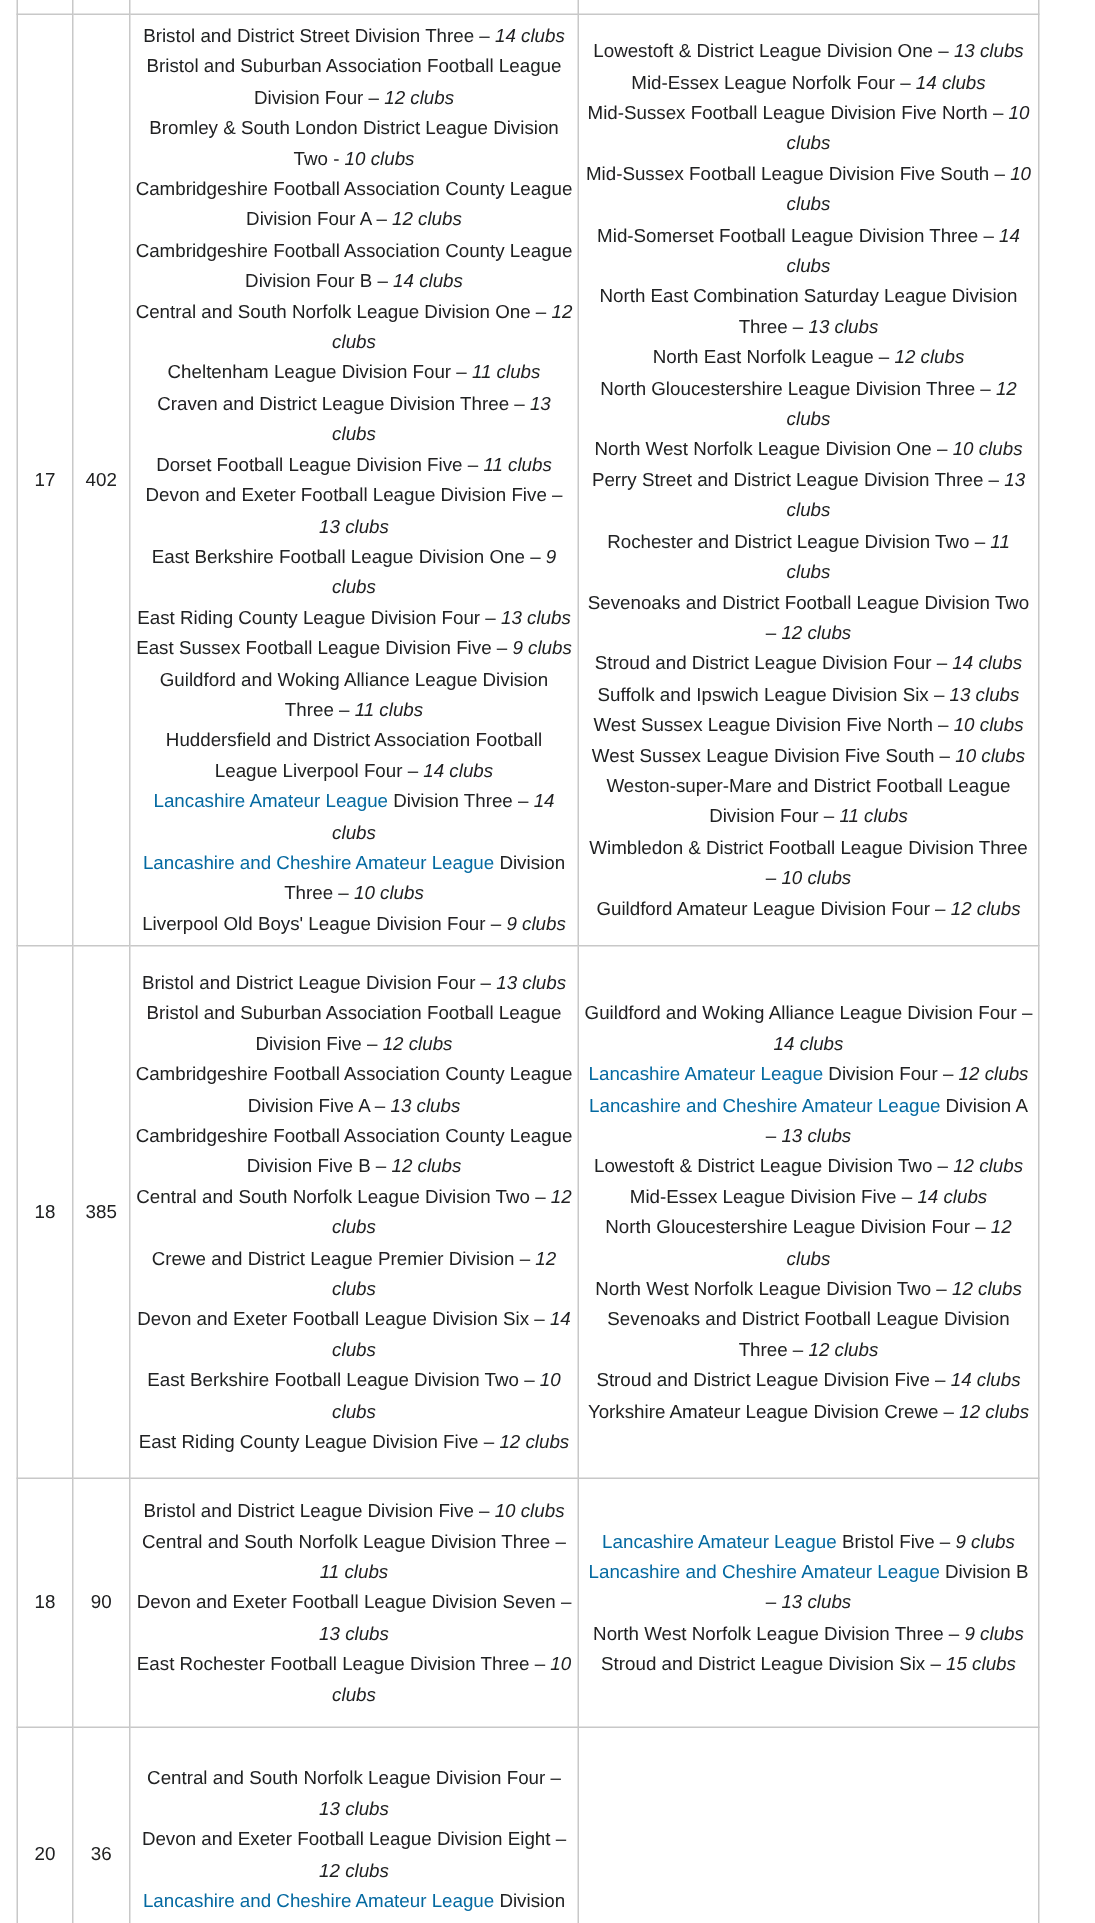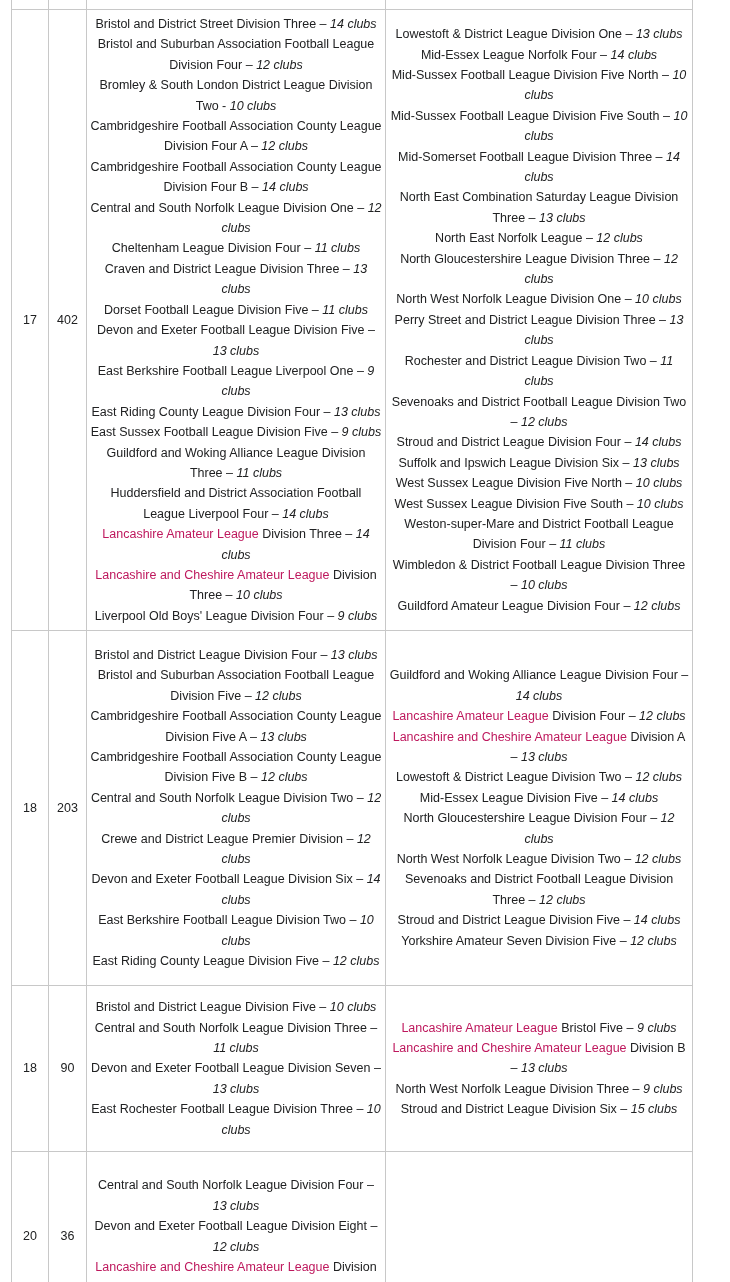--- a/index.html
+++ b/index.html
@@ -34,21 +34,21 @@
   }
   col.c-level { width: 37px; }
   col.c-total { width: 38px; }
   col.c-left  { width: 299px; }
   col.c-right { width: 307px; }
   tbody tr:nth-of-type(2) { height: 614px; }
   tbody tr:nth-of-type(3) { height: 355px; }
   tbody tr:nth-of-type(4) { height: 166px; }
   tbody tr:nth-of-type(5) { height: 170px; }
   .league a {
-    color: #be185d;
+    color: #0369a1;
     text-decoration: none;
     cursor: pointer;
   }
   .league i { font-style: italic; }
 </style>
 </head>
 <body>
 
 <table class="leagues">
   <colgroup>
@@ -71,21 +71,21 @@
           <div class="league"><span>Bristol and District Street Division Three – </span><i>14 clubs</i></div>
           <div class="league"><span>Bristol and Suburban Association Football League Division Four – </span><i>12 clubs</i></div>
           <div class="league"><span>Bromley &amp; South London District League Division Two - </span><i>10 clubs</i></div>
           <div class="league"><span>Cambridgeshire Football Association County League Division Four A – </span><i>12 clubs</i></div>
           <div class="league"><span>Cambridgeshire Football Association County League Division Four B – </span><i>14 clubs</i></div>
           <div class="league"><span>Central and South Norfolk League Division One – </span><i>12 clubs</i></div>
           <div class="league"><span>Cheltenham League Division Four – </span><i>11 clubs</i></div>
           <div class="league"><span>Craven and District League Division Three – </span><i>13 clubs</i></div>
           <div class="league"><span>Dorset Football League Division Five – </span><i>11 clubs</i></div>
           <div class="league"><span>Devon and Exeter Football League Division Five – </span><i>13 clubs</i></div>
-          <div class="league"><span>East Berkshire Football League Liverpool One – </span><i>9 clubs</i></div>
+          <div class="league"><span>East Berkshire Football League Division One – </span><i>9 clubs</i></div>
           <div class="league"><span>East Riding County League Division Four – </span><i>13 clubs</i></div>
           <div class="league"><span>East Sussex Football League Division Five – </span><i>9 clubs</i></div>
           <div class="league"><span>Guildford and Woking Alliance League Division Three – </span><i>11 clubs</i></div>
           <div class="league"><span>Huddersfield and District Association Football League Liverpool Four – </span><i>14 clubs</i></div>
           <div class="league"><a href="#">Lancashire Amateur League</a><span> Division Three – </span><i>14 clubs</i></div>
           <div class="league"><a href="#">Lancashire and Cheshire Amateur League</a><span> Division Three – </span><i>10 clubs</i></div>
           <div class="league"><span>Liverpool Old Boys' League Division Four – </span><i>9 clubs</i></div>
         </td>
         <td>
           <div class="league"><span>Lowestoft &amp; District League Division One – </span><i>13 clubs</i></div>
@@ -104,21 +104,21 @@
           <div class="league"><span>Suffolk and Ipswich League Division Six – </span><i>13 clubs</i></div>
           <div class="league"><span>West Sussex League Division Five North – </span><i>10 clubs</i></div>
           <div class="league"><span>West Sussex League Division Five South – </span><i>10 clubs</i></div>
           <div class="league"><span>Weston-super-Mare and District Football League Division Four – </span><i>11 clubs</i></div>
           <div class="league"><span>Wimbledon &amp; District Football League Division Three – </span><i>10 clubs</i></div>
           <div class="league"><span>Guildford Amateur League Division Four – </span><i>12 clubs</i></div>
         </td>
       </tr>
       <tr>
         <td>18</td>
-        <td>203</td>
+        <td>385</td>
         <td>
           <div class="league"><span>Bristol and District League Division Four – </span><i>13 clubs</i></div>
           <div class="league"><span>Bristol and Suburban Association Football League Division Five – </span><i>12 clubs</i></div>
           <div class="league"><span>Cambridgeshire Football Association County League Division Five A – </span><i>13 clubs</i></div>
           <div class="league"><span>Cambridgeshire Football Association County League Division Five B – </span><i>12 clubs</i></div>
           <div class="league"><span>Central and South Norfolk League Division Two – </span><i>12 clubs</i></div>
           <div class="league"><span>Crewe and District League Premier Division – </span><i>12 clubs</i></div>
           <div class="league"><span>Devon and Exeter Football League Division Six – </span><i>14 clubs</i></div>
           <div class="league"><span>East Berkshire Football League Division Two – </span><i>10 clubs</i></div>
           <div class="league"><span>East Riding County League Division Five – </span><i>12 clubs</i></div>
@@ -126,21 +126,21 @@
         <td>
           <div class="league"><span>Guildford and Woking Alliance League Division Four – </span><i>14 clubs</i></div>
           <div class="league"><a href="#">Lancashire Amateur League</a><span> Division Four – </span><i>12 clubs</i></div>
           <div class="league"><a href="#">Lancashire and Cheshire Amateur League</a><span> Division A – </span><i>13 clubs</i></div>
           <div class="league"><span>Lowestoft &amp; District League Division Two – </span><i>12 clubs</i></div>
           <div class="league"><span>Mid-Essex League Division Five – </span><i>14 clubs</i></div>
           <div class="league"><span>North Gloucestershire League Division Four – </span><i>12 clubs</i></div>
           <div class="league"><span>North West Norfolk League Division Two – </span><i>12 clubs</i></div>
           <div class="league"><span>Sevenoaks and District Football League Division Three – </span><i>12 clubs</i></div>
           <div class="league"><span>Stroud and District League Division Five – </span><i>14 clubs</i></div>
-          <div class="league"><span>Yorkshire Amateur Seven Division Five – </span><i>12 clubs</i></div>
+          <div class="league"><span>Yorkshire Amateur League Division Crewe – </span><i>12 clubs</i></div>
         </td>
       </tr>
       <tr>
         <td>18</td>
         <td>90</td>
         <td>
           <div class="league"><span>Bristol and District League Division Five – </span><i>10 clubs</i></div>
           <div class="league"><span>Central and South Norfolk League Division Three – </span><i>11 clubs</i></div>
           <div class="league"><span>Devon and Exeter Football League Division Seven – </span><i>13 clubs</i></div>
           <div class="league"><span>East Rochester Football League Division Three – </span><i>10 clubs</i></div>

